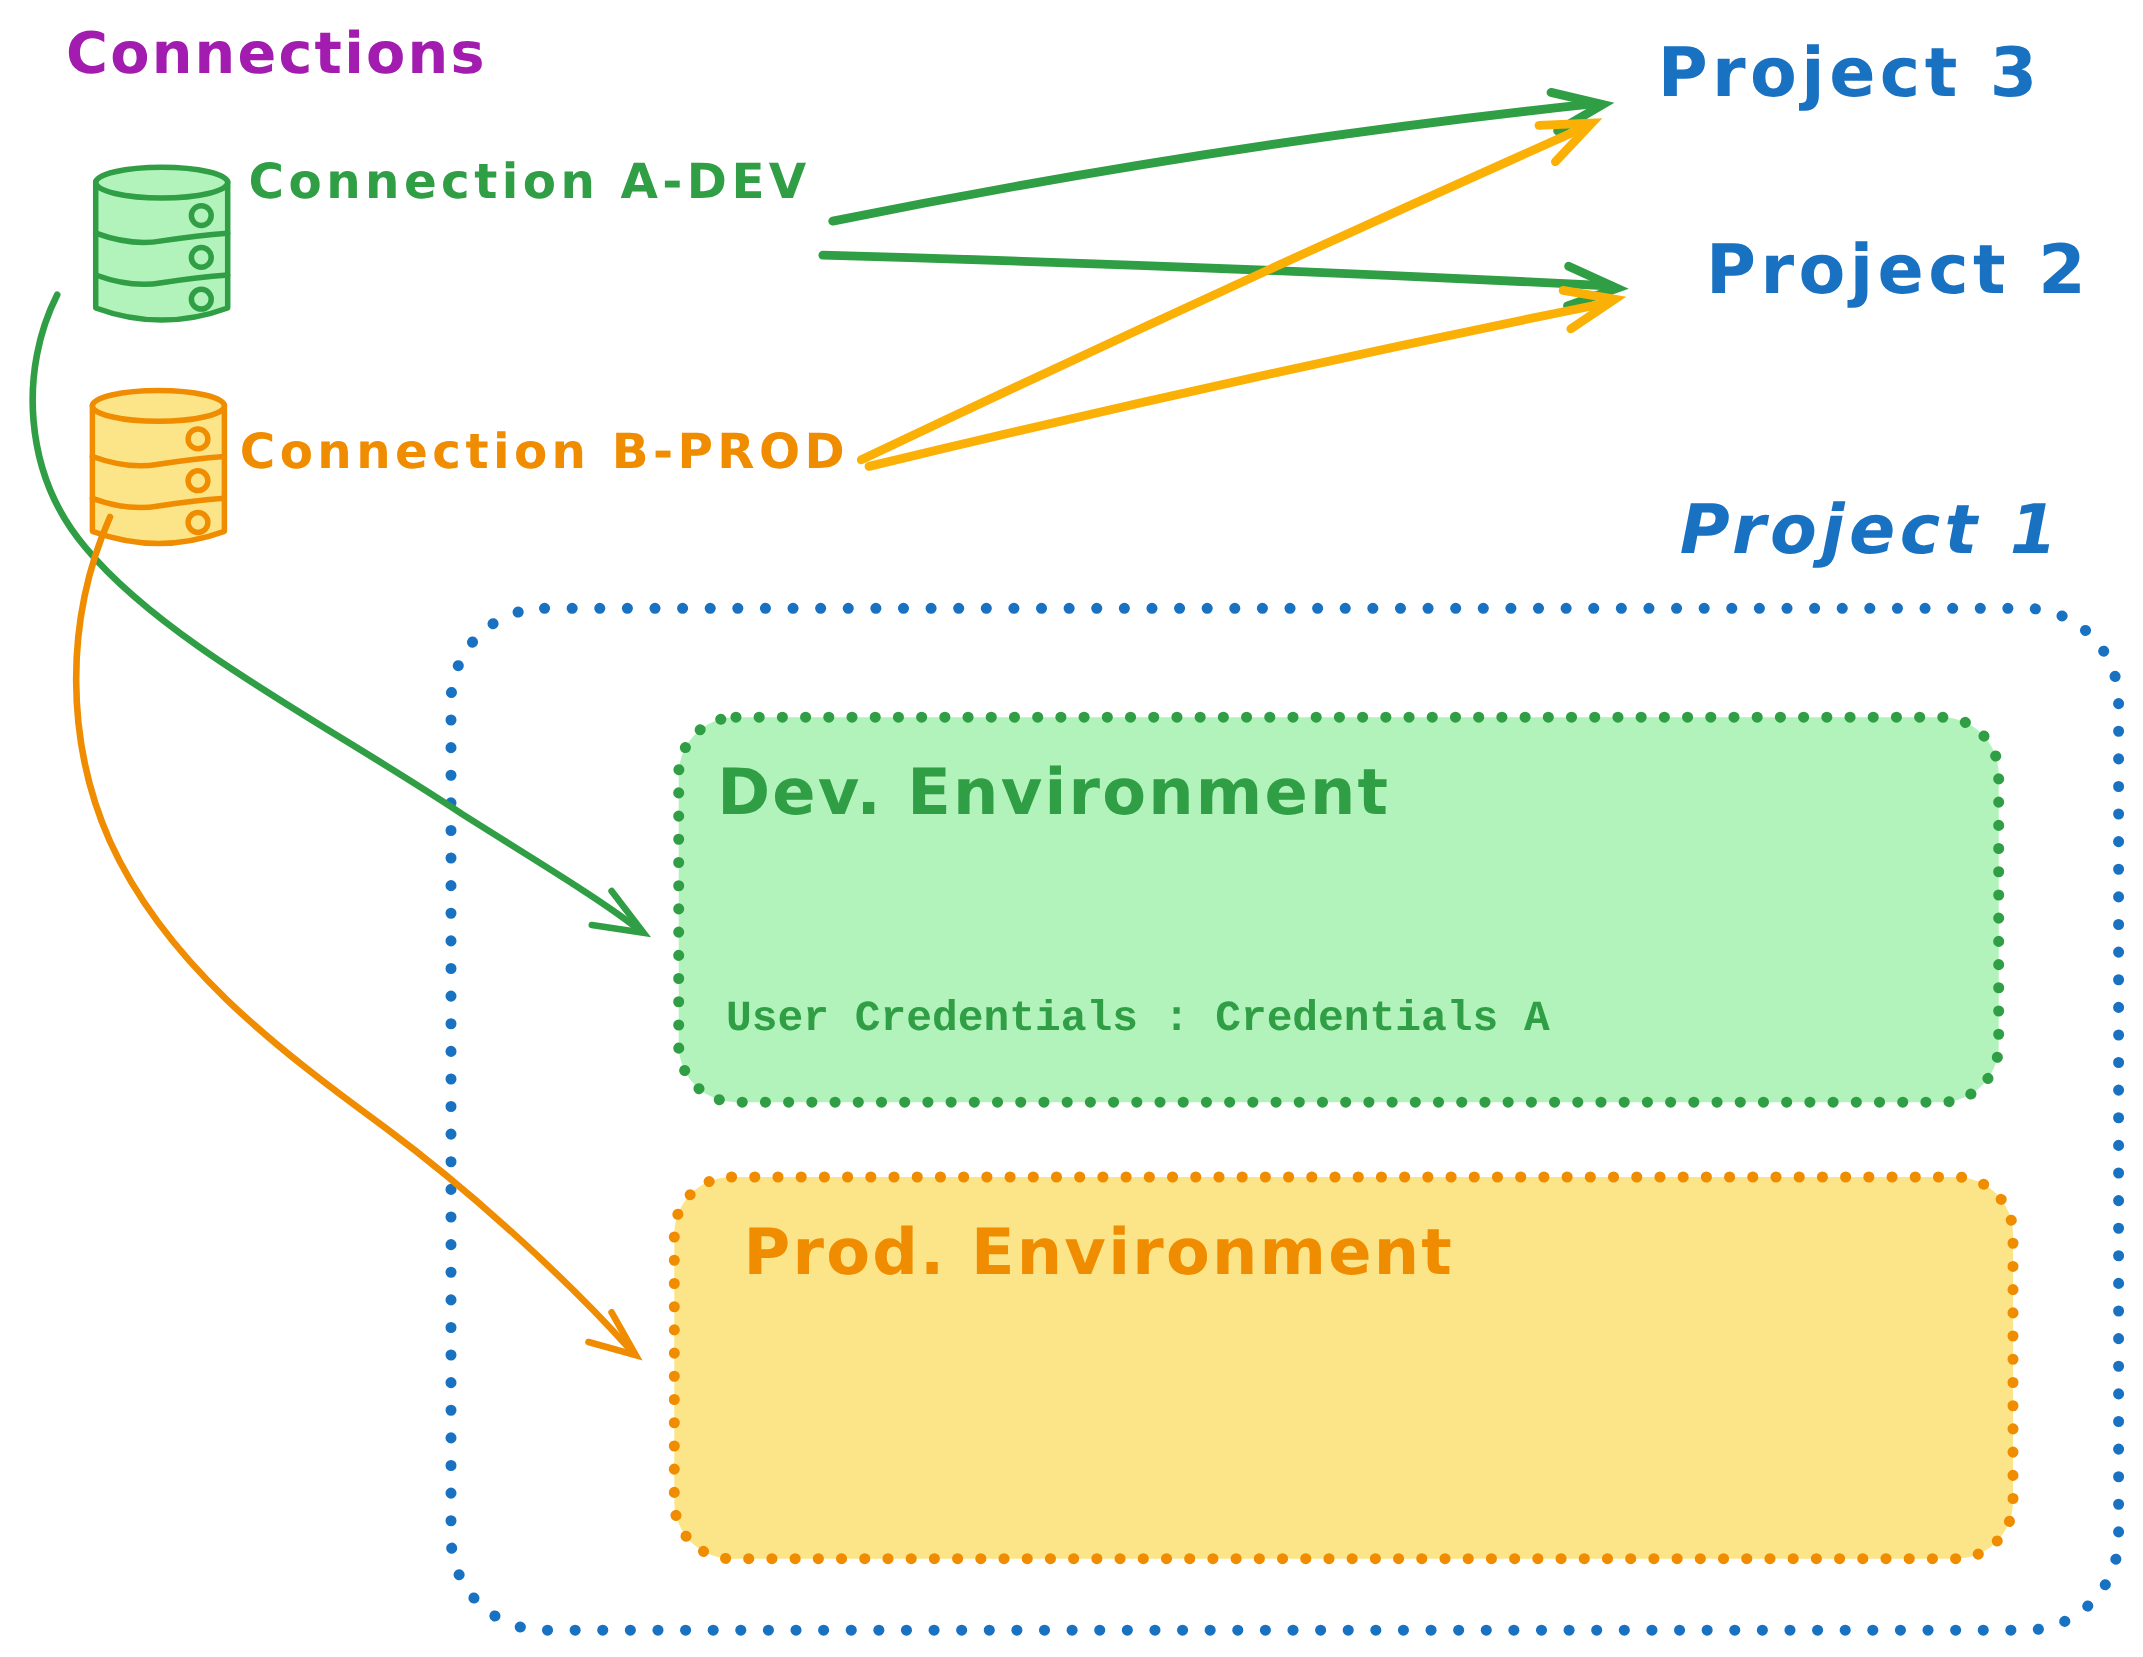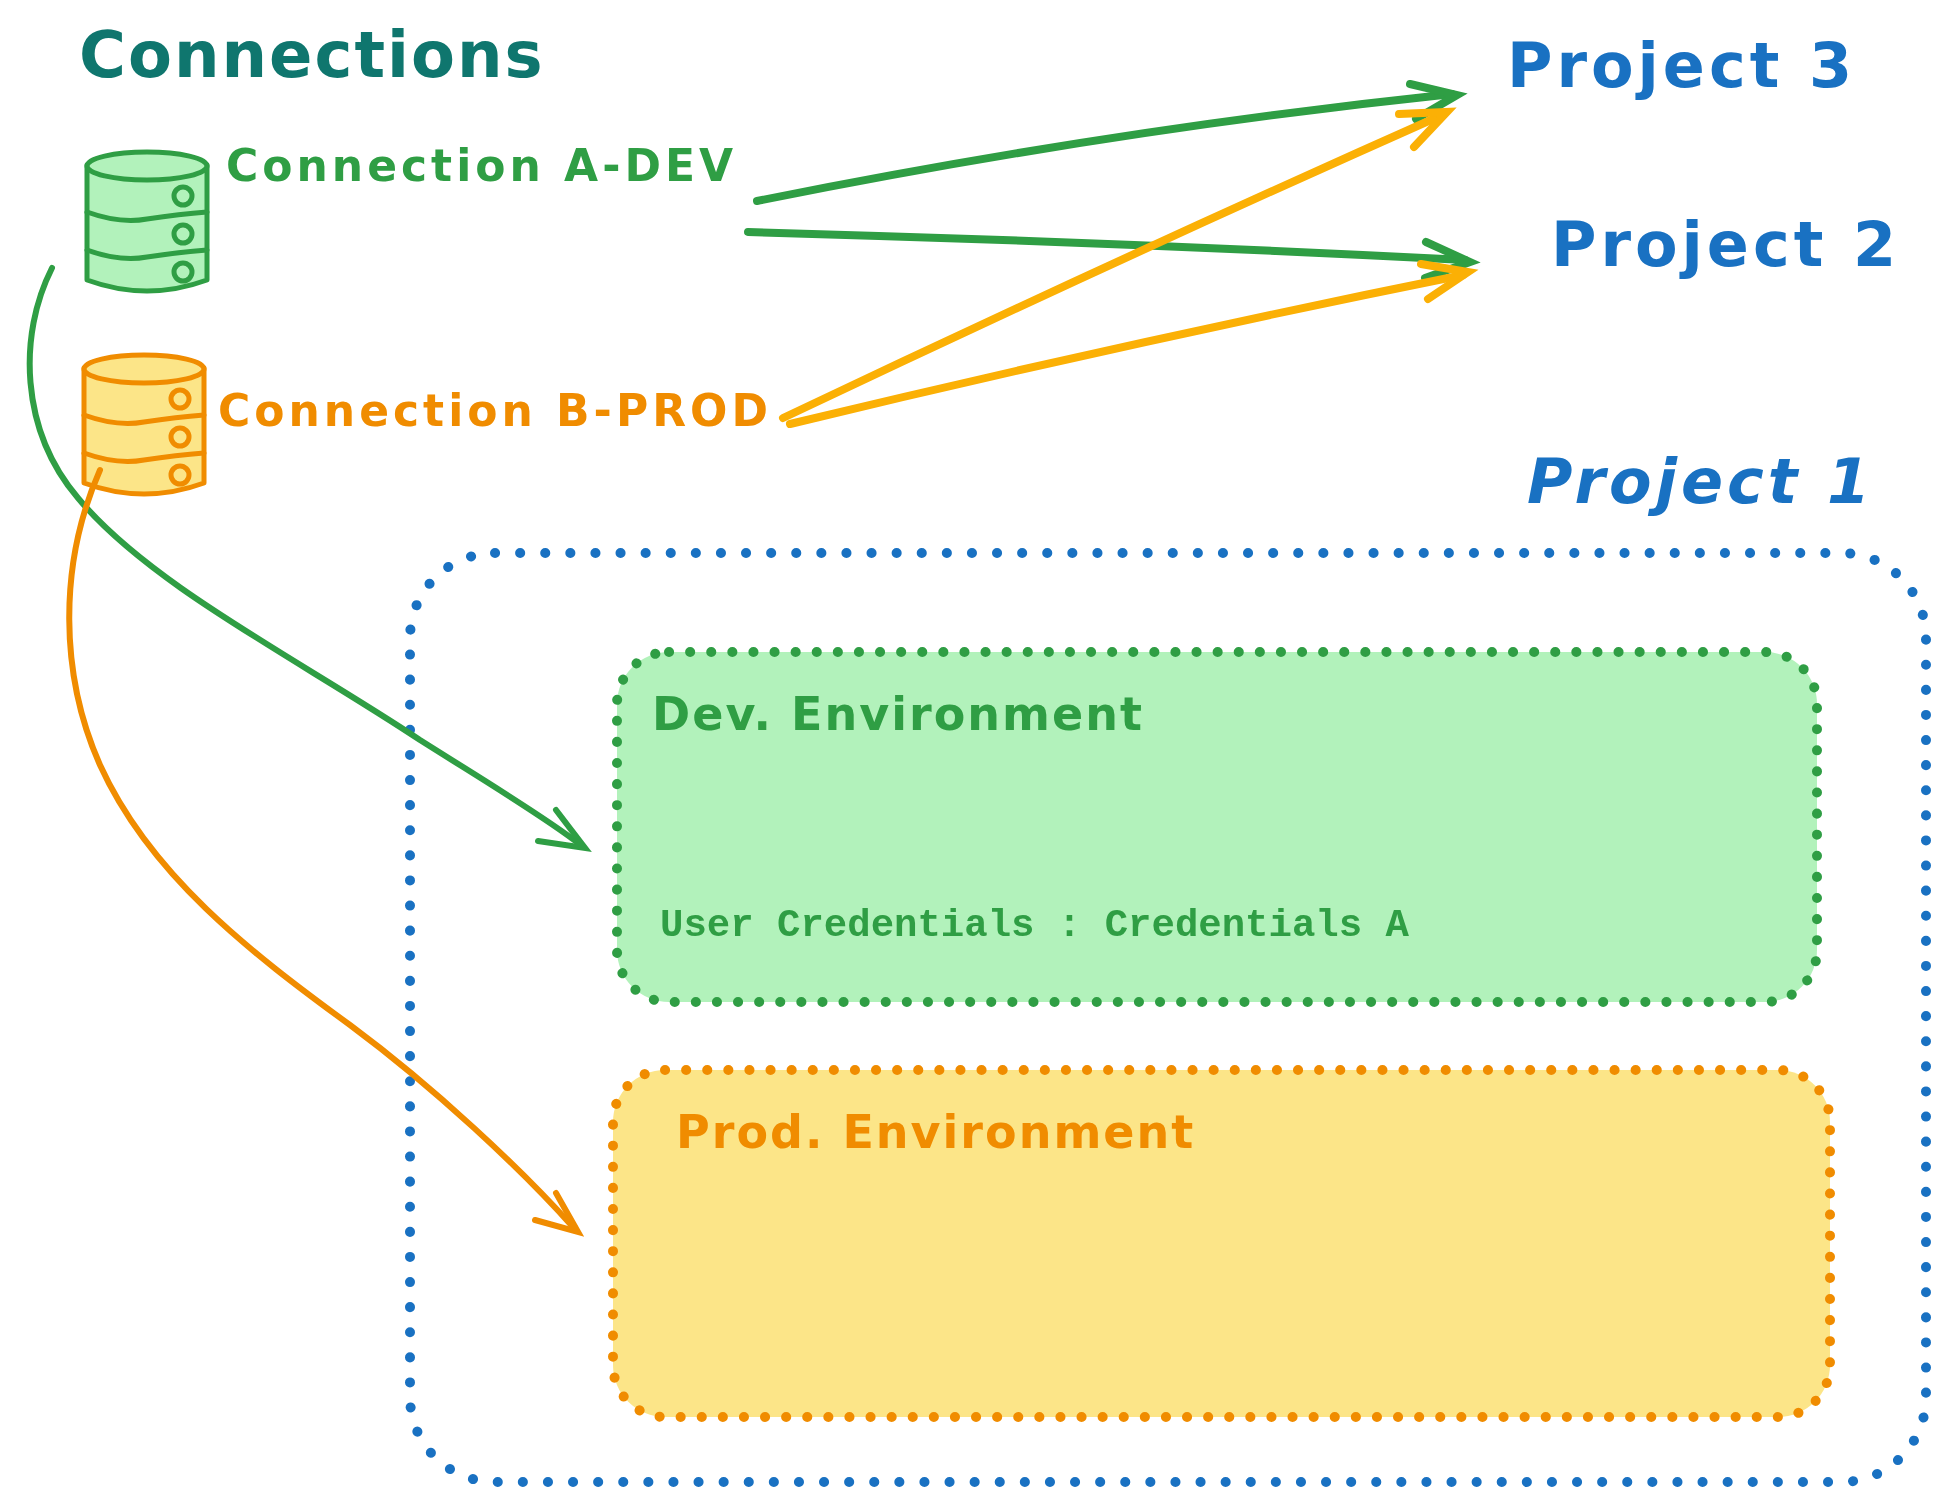--- a/index.html
+++ b/index.html
@@ -6,31 +6,31 @@
   #canvas{
     position:relative;
     width:1948px;height:1506px;
     background:#ffffff;
     overflow:hidden;
     font-family:"DejaVu Sans", sans-serif;
   }
   #diagram-svg{position:absolute;left:0;top:0;}
   .label{position:absolute;white-space:nowrap;line-height:1.05;}
   .title{
-    left:79px;top:22px;
-    font-size:64px;font-weight:600;color:#0f766e;letter-spacing:2px;
+    left:60px;top:22px;
+    font-size:52px;font-weight:600;color:#a21caf;letter-spacing:2px;
   }
   .conn-label{font-size:44px;font-weight:600;letter-spacing:4px;}
   .conn-a{left:226px;top:143px;color:#2f9e44;text-align:center;}
   .conn-b{left:218px;top:388px;color:#f08c00;}
   .project{font-size:62px;font-weight:600;color:#1971c2;letter-spacing:4px;}
   .project-3{left:1507px;top:33px;}
   .project-2{left:1551px;top:212px;}
   .project-1{left:1527px;top:449px;font-style:italic;}
-  .env-title{font-size:46px;font-weight:600;letter-spacing:2px;}
+  .env-title{font-size:58px;font-weight:600;letter-spacing:2px;}
   .dev-title{left:652px;top:690px;color:#2f9e44;}
   .prod-title{left:676px;top:1108px;color:#f08c00;}
   .cred{
     font-family:Liberation Mono, monospace;
     font-size:39px;font-weight:600;
     text-align:left;
   }
   .cred-a{left:660px;top:906px;width:1118px;color:#2f9e44;}
   .cred-b{left:660px;top:1336px;width:1118px;color:#f08c00;}
 </style>

